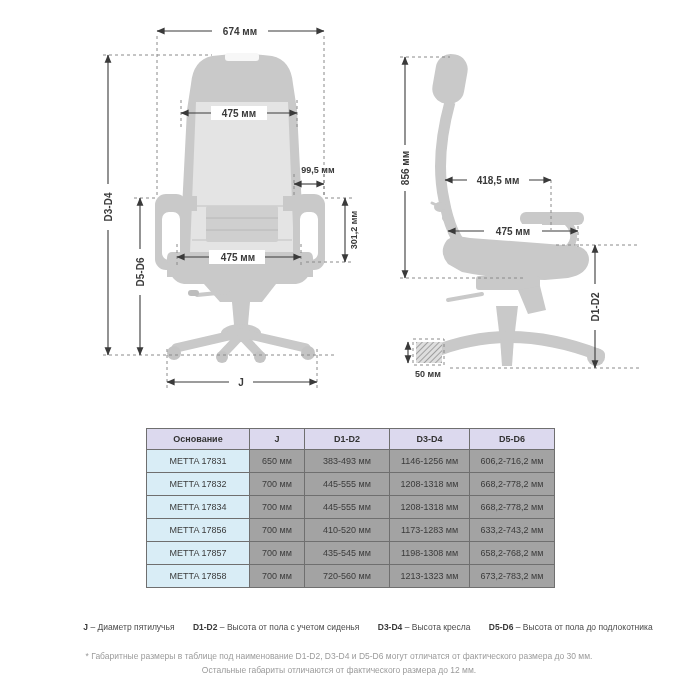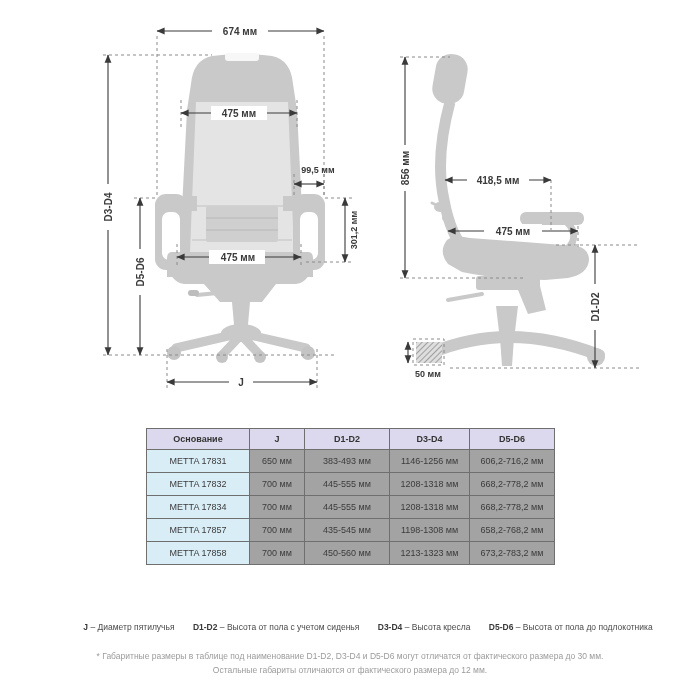--- a/index.html
+++ b/index.html
@@ -33,21 +33,21 @@
   table.spec td{height:22px;background:#a3a3a3;}
   table.spec td.c0{background:#d9edf6;margin-top:42px;}
 
   .legend{
     position:absolute;left:18px;top:622px;width:700px;text-align:center;
     font:8.5px "Liberation Sans",sans-serif;color:#4a4a4a;
   }
   .legend .item{margin:0 8px;white-space:nowrap;}
   .legend b{font-weight:bold;color:#3a3a3a;}
   .footnote{
-    position:absolute;left:12px;width:676px;text-align:center;
+    position:absolute;left:1px;width:676px;text-align:center;
     font:8.5px "Liberation Sans",sans-serif;color:#9b9b9b;
   }
   .fn1{top:651px;} .fn2{top:665px;text-align:center;}
 </style>
 </head>
 <body>
 
 <svg width="700" height="418" viewBox="0 0 700 418">
   <defs>
     <marker id="arr" viewBox="0 0 10 10" refX="8.5" refY="5" markerWidth="9" markerHeight="9" orient="auto-start-reverse" markerUnits="userSpaceOnUse">
@@ -232,30 +232,37 @@
       <td>668,2-778,2 мм</td>
     </tr>
     <tr>
       <td class="c0">METTA 17834</td>
       <td>700 мм</td>
       <td>445-555 мм</td>
       <td>1208-1318 мм</td>
       <td>668,2-778,2 мм</td>
     </tr>
     <tr>
+      <td class="c0">METTA 17856</td>
+      <td>700 мм</td>
+      <td>410-520 мм</td>
+      <td>1173-1283 мм</td>
+      <td>633,2-743,2 мм</td>
+    </tr>
+    <tr>
       <td class="c0">METTA 17857</td>
       <td>700 мм</td>
       <td>435-545 мм</td>
       <td>1198-1308 мм</td>
       <td>658,2-768,2 мм</td>
     </tr>
     <tr>
       <td class="c0">METTA 17858</td>
       <td>700 мм</td>
-      <td>450-560 мм</td>
+      <td>720-560 мм</td>
       <td>1213-1323 мм</td>
       <td>673,2-783,2 мм</td>
     </tr>
   </tbody>
 </table>
 
 <div class="legend">
   <span class="item">
     <b>J</b>
     <span>– Диаметр пятилучья</span>

